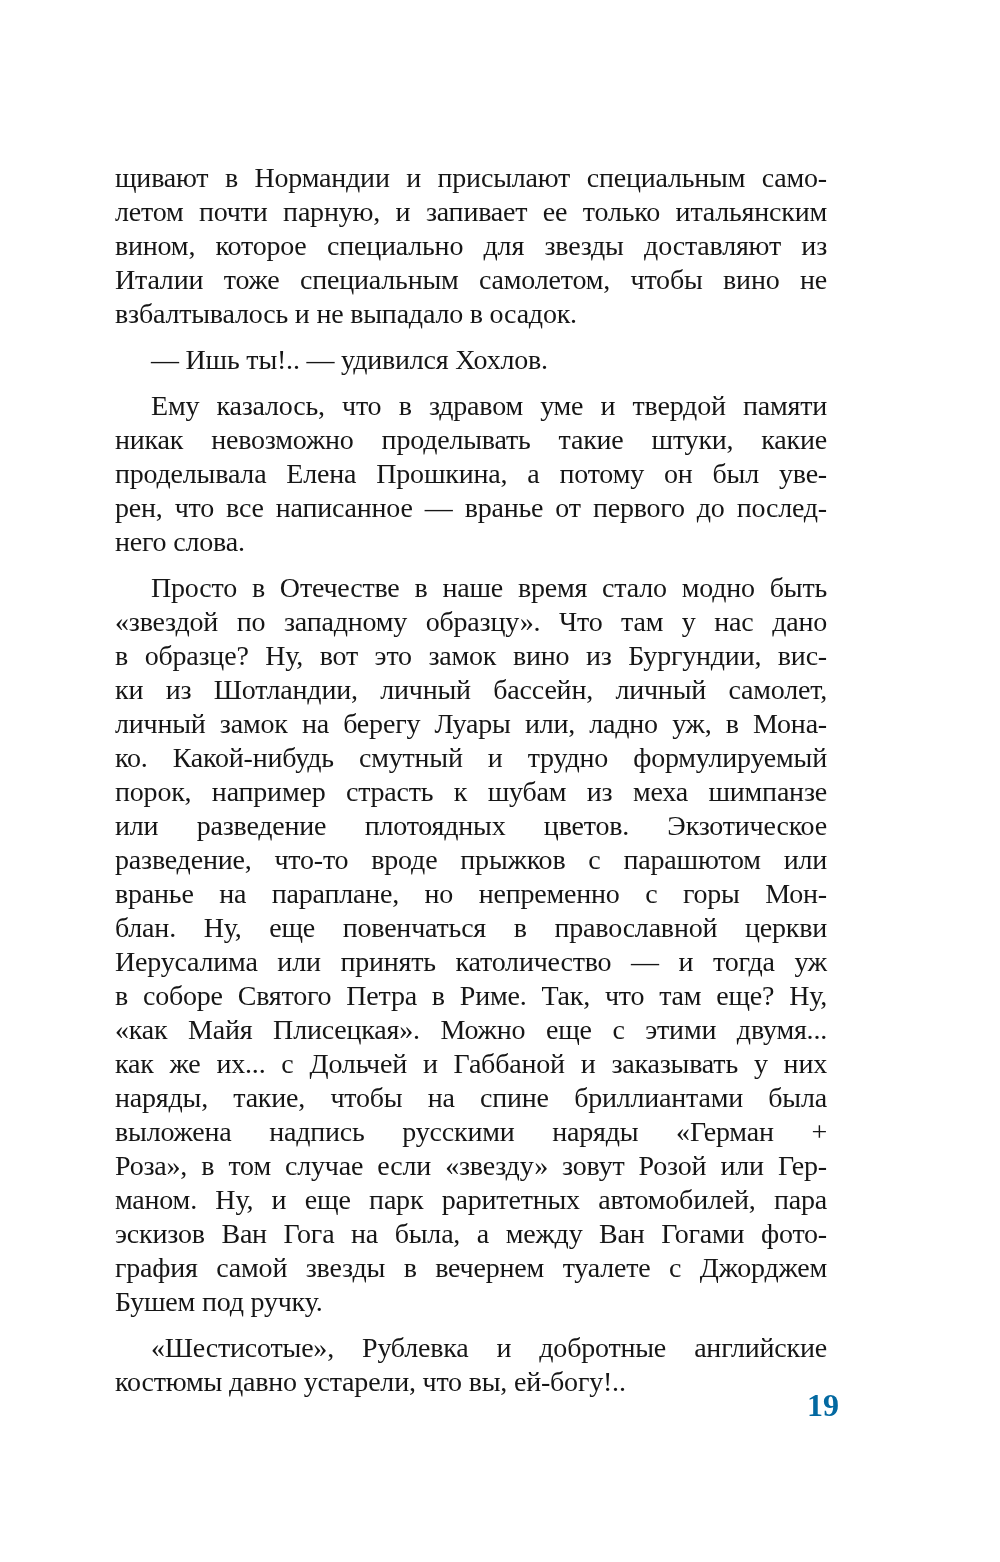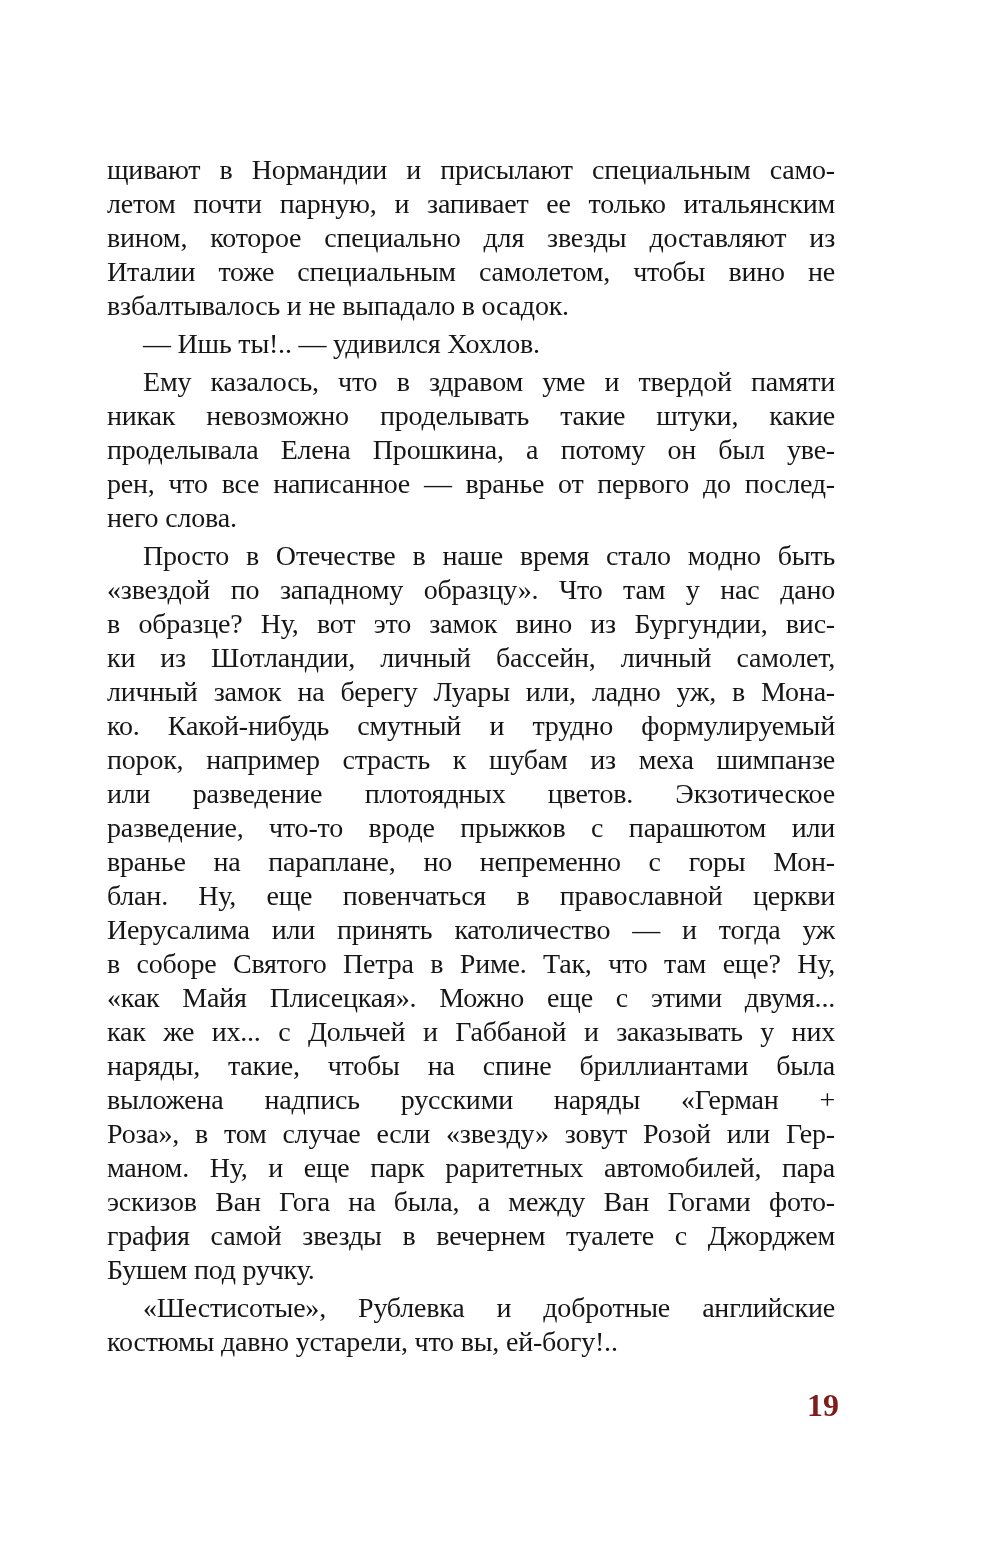--- a/index.html
+++ b/index.html
@@ -14,21 +14,21 @@
     font-family: "Liberation Serif", "DejaVu Serif", serif;
     color: #161616;
     overflow: hidden;
   }
   .text-block {
     position: absolute;
     left: 103px;
     top: 149px;
     width: 736px;
   }
-  .para { margin: 4px; padding: 0; }
+  .para { margin: 12px; padding: 0; }
   .line {
     height: 34px;
     line-height: 34px;
     font-size: 28px;
     text-align: justify;
     text-align-last: justify;
     letter-spacing: -0.2px;
   }
   .line.lastline {
     text-align: center;
@@ -39,21 +39,21 @@
   }
   .page-number {
     position: absolute;
     left: 103px;
     top: 1386px;
     width: 736px;
     text-align: right;
     font-size: 32px;
     line-height: 38px;
     font-weight: bold;
-    color: #7f1d1d;
+    color: #0369a1;
   }
 </style>
 </head>
 <body>
 
 <div class="text-block">
     <div class="para">
       <div class="line">щивают в Нормандии и присылают специальным само-</div>
       <div class="line">летом почти парную, и запивает ее только итальянским</div>
       <div class="line">вином, которое специально для звезды доставляют из</div>

